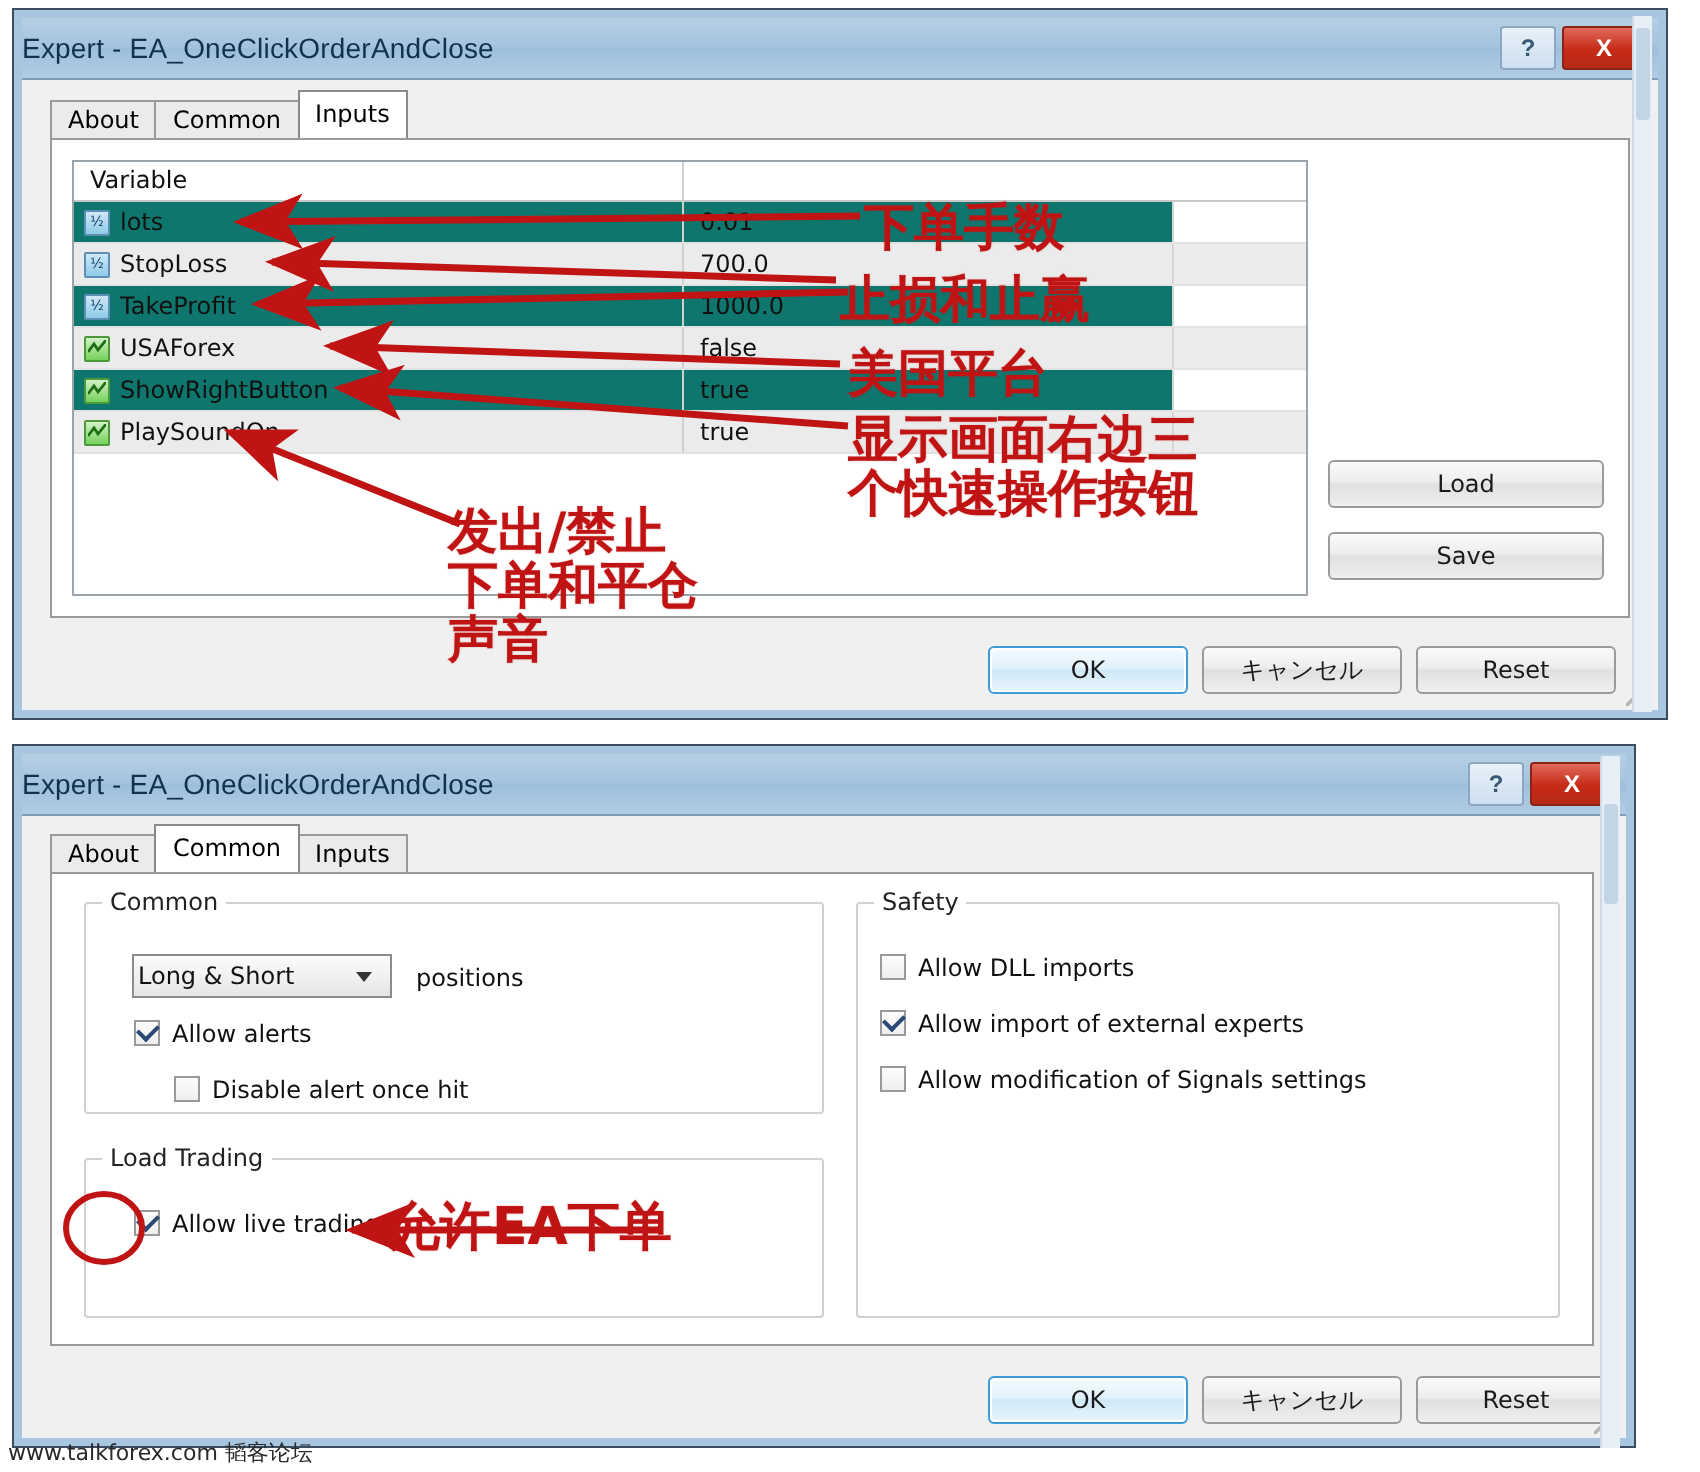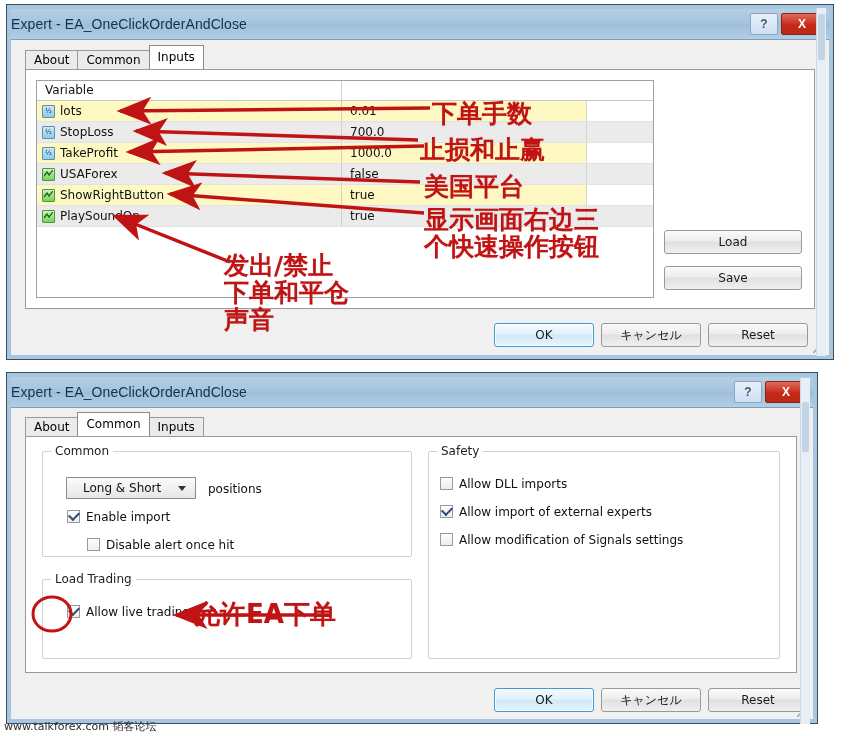--- a/index.html
+++ b/index.html
@@ -109,21 +109,21 @@
     right: 16px;
     background: #ffffff;
     border: 1px solid #9a9a9a;
     box-sizing: border-box;
   }
 
   
   .grid {
     position: absolute;
     border: 1px solid #9aa3ab;
-    background: #fef9c3;
+    background: #0f766e;
     box-sizing: border-box;
     overflow: hidden;
   }
   .grid-head {
     display: flex;
     height: 19px;
     background: #ffffff;
     border-bottom: 1px solid #c8c8c8;
     font-size: 12px;
     color: #111;
@@ -255,21 +255,21 @@
   .dropdown {
     position: absolute;
     border: 1px solid #8c8c8c;
     background: linear-gradient(to bottom,#fbfbfb,#e6e6e6);
     box-sizing: border-box;
     display: flex;
     align-items: center;
     font-size: 12px;
     font-family: "DejaVu Sans", sans-serif;
     color: #111;
-    padding-left: 16px;
+    padding-left: 2px;
   }
   .dd-arrow {
     position: absolute;
     right: 9px;
     width: 0; height: 0;
     border-left: 4px solid transparent;
     border-right: 4px solid transparent;
     border-top: 5px solid #333;
   }
   .plaintext {
@@ -473,21 +473,21 @@
         <span class="gb-title">Common</span>
       </div>
       <div class="dropdown" style="left:40px; top:40px; width:130px; height:22px;">
         <span>Long &amp; Short</span>
         <span class="dd-arrow"></span>
       </div>
       <div class="plaintext" style="left:182px; top:45px;">positions</div>
 
       <div class="cbrow" style="left:41px; top:73px;">
         <span class="cbox checked"></span>
-        <span>Enable import</span>
+        <span>Allow alerts</span>
       </div>
       <div class="cbrow" style="left:61px; top:101px;">
         <span class="cbox"></span>
         <span>Disable alert once hit</span>
       </div>
 
       <div class="groupbox" style="left:16px; top:142px; width:370px; height:80px;">
         <span class="gb-title">Load Trading</span>
       </div>
       <div class="cbrow" style="left:41px; top:168px;">

